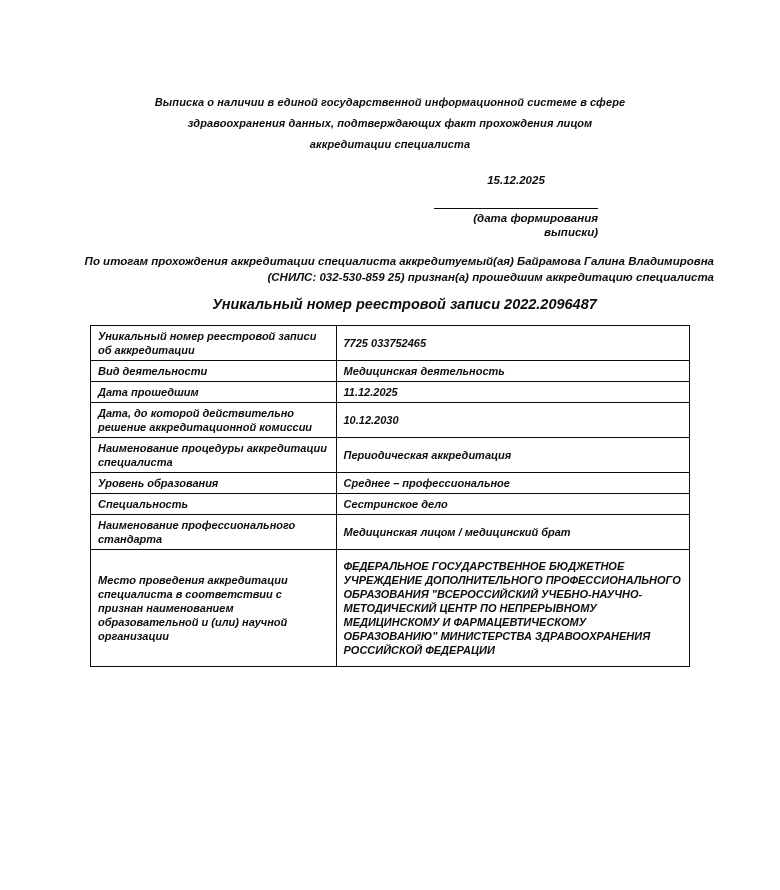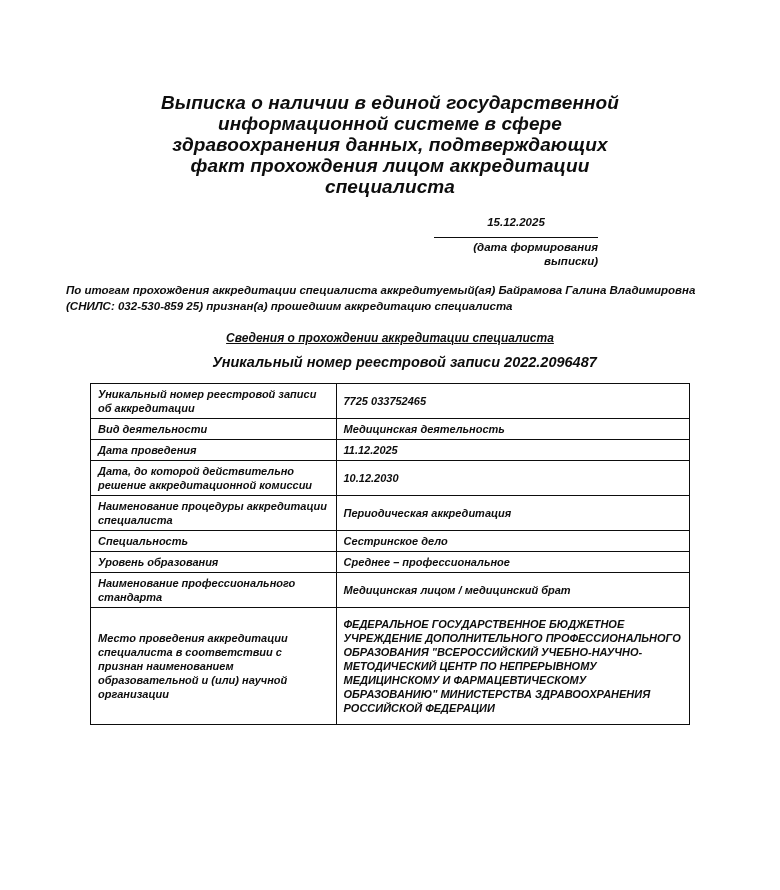--- a/index.html
+++ b/index.html
@@ -19,46 +19,46 @@
     -webkit-font-smoothing: antialiased;
   }
   .page {
     width: 780px;
     height: 890px;
     background: #ffffff;
   }
   .doc-title {
     margin: 92px auto 1px auto;
     width: 472px;
-    font-size: 19px;
+    font-size: 11px;
     line-height: 21px;
     text-align: center;
     font-weight: bold;
     font-style: italic;
     letter-spacing: 0.1px;
   }
   .date-block {
     margin: 18px 0 0 434px;
     width: 164px;
     text-align: center;
     font-size: 11.5px;
     line-height: 14px;
   }
   .date-value {
-    padding-bottom: 8px;
+    padding-bottom: 21px;
     border-bottom: 1.6px solid #0d0d0d;
   }
   .date-caption {
     padding-top: 2px;
     text-align: right;
   }
   .intro {
     margin: 14px auto 11px auto;
     width: 648px;
-    text-align: left;
+    text-align: right;
     font-size: 11.5px;
     line-height: 16px;
   }
   .section-heading {
     margin: 17px 0 0 0;
     text-align: center;
     font-size: 12px;
     font-weight: bold;
     font-style: italic;
     text-decoration: underline;
@@ -103,53 +103,52 @@
 
   <h1 class="doc-title">Выписка о наличии в единой государственной информационной системе в сфере здравоохранения данных, подтверждающих факт прохождения лицом аккредитации специалиста</h1>
 
   <div class="date-block">
     <div class="date-value">15.12.2025</div>
     <div class="date-caption">(дата формирования выписки)</div>
   </div>
 
   <p class="intro">По итогам прохождения аккредитации специалиста аккредитуемый(ая) Байрамова Галина Владимировна (СНИЛС: 032-530-859 25) признан(а) прошедшим аккредитацию специалиста</p>
 
-  <h2 class="section-heading">Сведения о прохождении аккредитации специалиста</h2>
 
   <h3 class="registry-heading">Уникальный номер реестровой записи 2022.2096487</h3>
 
   <table class="details-table">
     <tbody>
       <tr>
         <td class="label-cell">Уникальный номер реестровой записи об аккредитации</td>
         <td class="value-cell">7725 033752465</td>
       </tr>
       <tr>
         <td class="label-cell">Вид деятельности</td>
         <td class="value-cell">Медицинская деятельность</td>
       </tr>
       <tr>
-        <td class="label-cell">Дата проведения</td>
+        <td class="label-cell">Дата прошедшим</td>
         <td class="value-cell">11.12.2025</td>
       </tr>
       <tr>
         <td class="label-cell">Дата, до которой действительно решение аккредитационной комиссии</td>
         <td class="value-cell">10.12.2030</td>
       </tr>
       <tr>
         <td class="label-cell">Наименование процедуры аккредитации специалиста</td>
         <td class="value-cell">Периодическая аккредитация</td>
       </tr>
       <tr>
+        <td class="label-cell">Уровень образования</td>
+        <td class="value-cell">Среднее – профессиональное</td>
+      </tr>
+      <tr>
         <td class="label-cell">Специальность</td>
         <td class="value-cell">Сестринское дело</td>
-      </tr>
-      <tr>
-        <td class="label-cell">Уровень образования</td>
-        <td class="value-cell">Среднее – профессиональное</td>
       </tr>
       <tr>
         <td class="label-cell">Наименование профессионального стандарта</td>
         <td class="value-cell">Медицинская лицом / медицинский брат</td>
       </tr>
       <tr>
         <td class="label-cell">Место проведения аккредитации специалиста в соответствии с признан наименованием образовательной и (или) научной организации</td>
         <td class="value-cell">ФЕДЕРАЛЬНОЕ ГОСУДАРСТВЕННОЕ БЮДЖЕТНОЕ УЧРЕЖДЕНИЕ ДОПОЛНИТЕЛЬНОГО ПРОФЕССИОНАЛЬНОГО ОБРАЗОВАНИЯ "ВСЕРОССИЙСКИЙ УЧЕБНО-НАУЧНО-МЕТОДИЧЕСКИЙ ЦЕНТР ПО НЕПРЕРЫВНОМУ МЕДИЦИНСКОМУ И ФАРМАЦЕВТИЧЕСКОМУ ОБРАЗОВАНИЮ" МИНИСТЕРСТВА ЗДРАВООХРАНЕНИЯ РОССИЙСКОЙ ФЕДЕРАЦИИ</td>
       </tr>
     </tbody>

